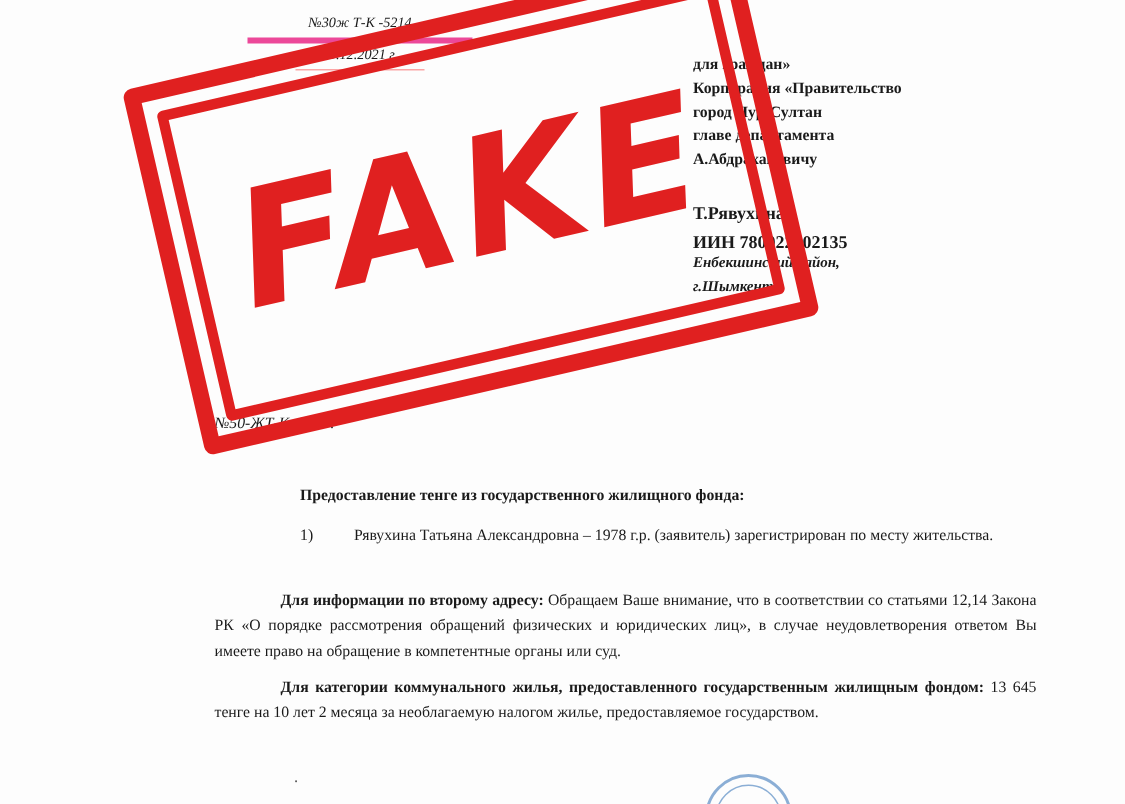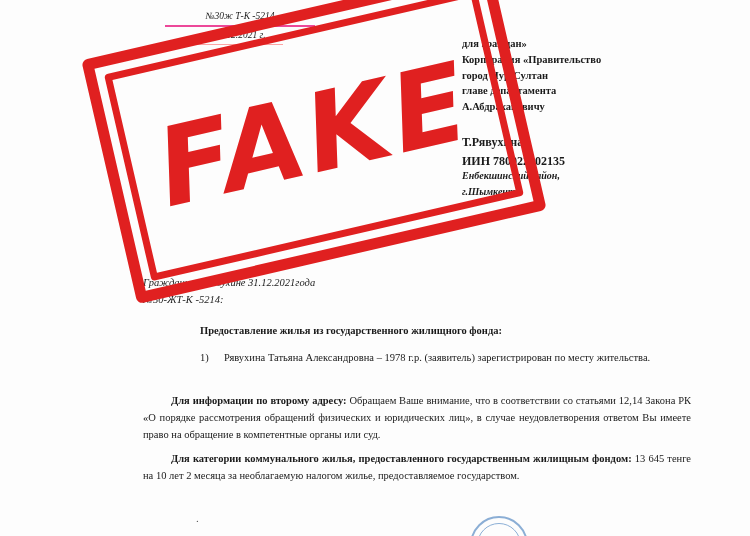--- a/index.html
+++ b/index.html
@@ -28,21 +28,21 @@
     left: 165px;
     top: 10px;
     width: 150px;
     text-align: center;
     font-size: 9.5px;
     line-height: 1.45;
     font-style: italic;
   }
   .ref-line {
     display: block;
-    border-bottom: 2px solid #ec4899;
+    border-bottom: 4px solid #ec4899;
     padding-bottom: 1px;
     margin-bottom: 2px;
   }
   .ref-line2 {
     display: block;
     border-bottom: 1px solid #fca5a5;
     padding-bottom: 1px;
     width: 86px;
     margin: 0 auto;
   }
@@ -104,34 +104,35 @@
     width: 490px;
     font-size: 10.5px;
     line-height: 1.62;
   }
   .numbered .marker {
     position: absolute;
     left: 0;
     top: 0;
   }
   .numbered .body {
-    margin-left: 24px;
+    margin-left: 36px;
   }
 
   
   .para {
     position: absolute;
     left: 143px;
     width: 548px;
     font-size: 10.5px;
     line-height: 1.62;
     text-align: justify;
   }
   .para .lead {
     font-weight: bold;
+    margin-left: 16px;
   }
   .para.p1 { top: 392px; text-indent: 28px; }
   .para.p2 { top: 450px; text-indent: 28px; }
 
   
   .artifact-dot {
     position: absolute;
     left: 196px;
     top: 512px;
     font-size: 11px;
@@ -224,25 +225,24 @@
     <div class="row">Т.Рявухина</div>
     <div class="row">ИИН 780922402135</div>
   </div>
 
   <div class="addressee3">
     <div class="row">Енбекшинский район,</div>
     <div class="row">г.Шымкент</div>
   </div>
 
   <div class="salutation">
-    <div>Гражданин Т.Рявухине  31.12.2021года</div>
     <div>№50-ЖТ-К -5214:</div>
   </div>
 
-  <div class="subject">Предоставление жилья из государственного жилищного фонда:</div>
+  <div class="subject">Предоставление тенге из государственного жилищного фонда:</div>
 
   <div class="numbered">
     <span class="marker">1)</span>
     <span class="body">Рявухина Татьяна Александровна – 1978 г.р. (заявитель) зарегистрирован по месту жительства.</span>
   </div>
 
   <div class="para p1">
     <span class="lead">Для информации по второму адресу:</span><span> Обращаем Ваше внимание, что в соответствии со статьями 12,14 Закона РК «О порядке рассмотрения обращений физических и юридических лиц», в случае неудовлетворения ответом Вы имеете право на обращение в компетентные органы или суд.</span>
   </div>
 

